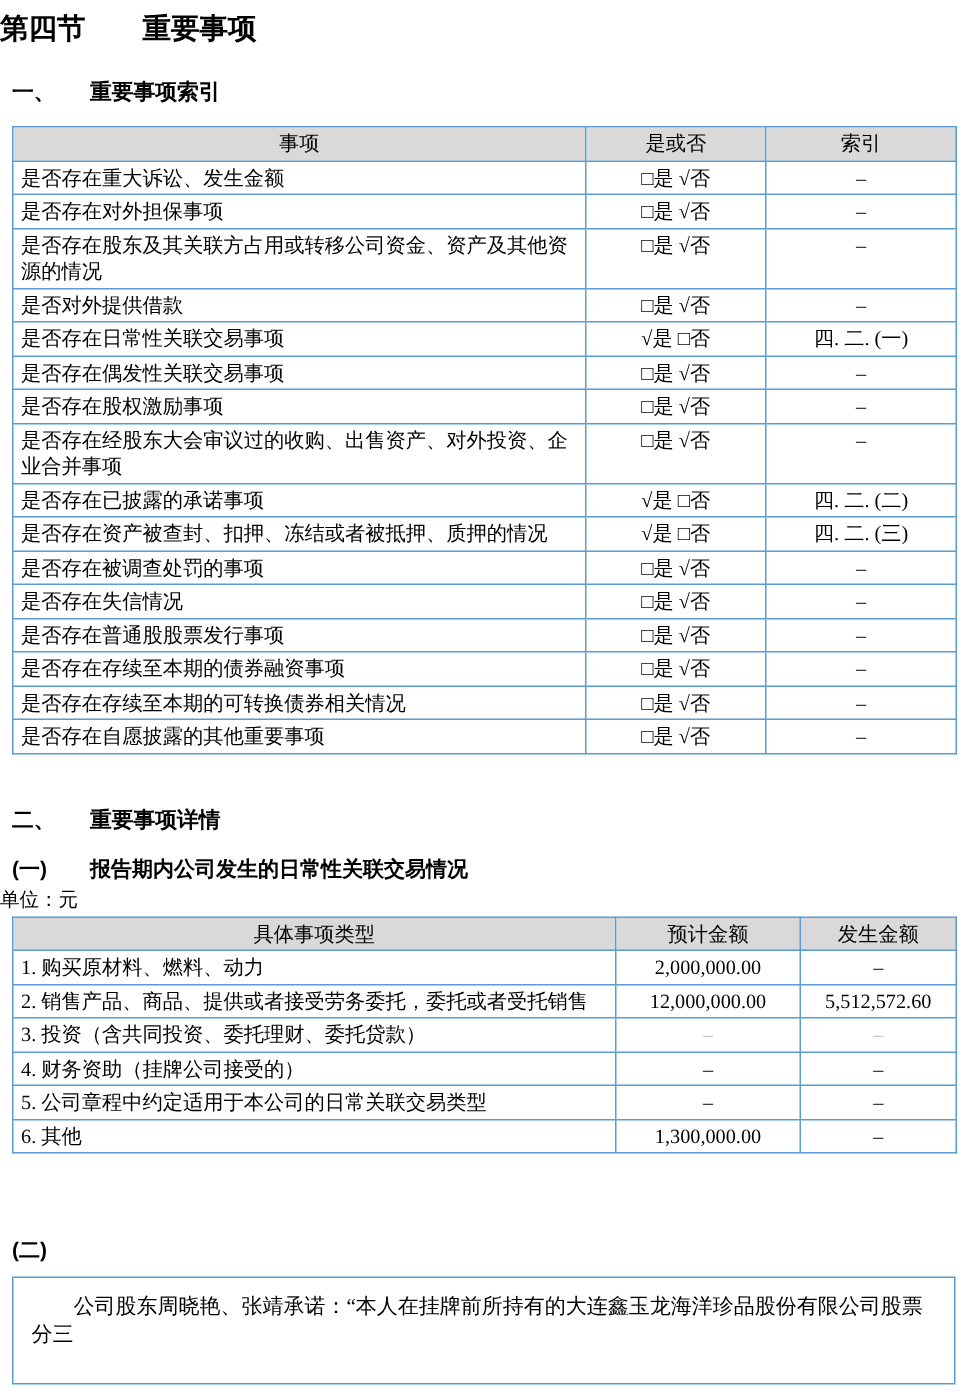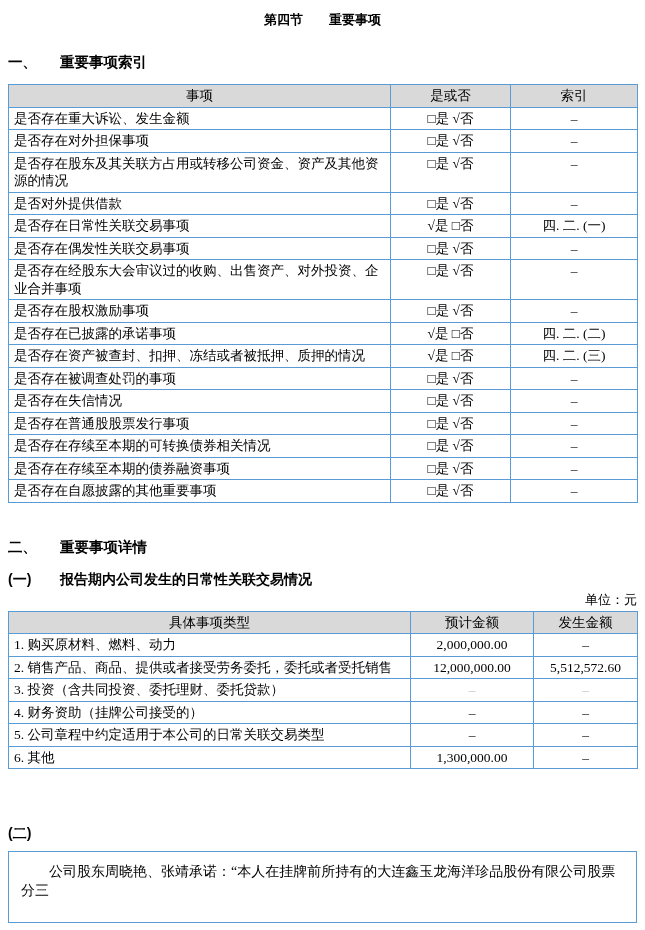--- a/index.html
+++ b/index.html
@@ -11,43 +11,41 @@
     width: 645px;
     height: 930px;
     overflow: hidden;
     font-family: "Liberation Serif", "DejaVu Serif", serif;
     color: #000;
   }
   .page { width: 645px; height: 930px; position: relative; }
 
   .doc-title {
     margin: 8px 0 0 0;
-    text-align: center;
     font-family: "Liberation Sans", "DejaVu Sans", sans-serif;
     font-weight: bold;
-    font-size: 13px;
+    font-size: 19px;
     line-height: 24px;
   }
 
   .sec-h {
     display: flex;
     margin: 20px 0 0 8px;
     font-family: "Liberation Sans", "DejaVu Sans", sans-serif;
     font-weight: bold;
     font-size: 14.5px;
     line-height: 20px;
   }
   .sec-h .h-num { width: 52px; flex: 0 0 52px; }
   .sec-h.sec2 { margin-top: 34px; }
   .sec-h.sub { margin-top: 12px; font-size: 14px; }
   .sec-h.sub2 { margin-top: 54px; font-size: 14px; }
 
   .unit-line {
     margin: 2px 8px 0 0;
-    text-align: right;
     font-size: 13px;
     line-height: 17px;
   }
 
   table.t {
     width: 629px;
     margin: 12px 0 0 8px;
     border-collapse: collapse;
     table-layout: fixed;
     font-size: 13.5px;
@@ -135,26 +133,26 @@
         <td>是否存在日常性关联交易事项</td>
         <td class="c">√是  □否</td>
         <td class="c">四. 二. (一)</td>
       </tr>
       <tr>
         <td>是否存在偶发性关联交易事项</td>
         <td class="c">□是  √否</td>
         <td class="c">–</td>
       </tr>
       <tr>
+        <td>是否存在股权激励事项</td>
+        <td class="c">□是  √否</td>
+        <td class="c">–</td>
+      </tr>
+      <tr>
         <td>是否存在经股东大会审议过的收购、出售资产、对外投资、企业合并事项</td>
-        <td class="c">□是  √否</td>
-        <td class="c">–</td>
-      </tr>
-      <tr>
-        <td>是否存在股权激励事项</td>
         <td class="c">□是  √否</td>
         <td class="c">–</td>
       </tr>
       <tr>
         <td>是否存在已披露的承诺事项</td>
         <td class="c">√是  □否</td>
         <td class="c">四. 二. (二)</td>
       </tr>
       <tr>
         <td>是否存在资产被查封、扣押、冻结或者被抵押、质押的情况</td>
@@ -170,26 +168,26 @@
         <td>是否存在失信情况</td>
         <td class="c">□是  √否</td>
         <td class="c">–</td>
       </tr>
       <tr>
         <td>是否存在普通股股票发行事项</td>
         <td class="c">□是  √否</td>
         <td class="c">–</td>
       </tr>
       <tr>
+        <td>是否存在存续至本期的债券融资事项</td>
+        <td class="c">□是  √否</td>
+        <td class="c">–</td>
+      </tr>
+      <tr>
         <td>是否存在存续至本期的可转换债券相关情况</td>
-        <td class="c">□是  √否</td>
-        <td class="c">–</td>
-      </tr>
-      <tr>
-        <td>是否存在存续至本期的债券融资事项</td>
         <td class="c">□是  √否</td>
         <td class="c">–</td>
       </tr>
       <tr>
         <td>是否存在自愿披露的其他重要事项</td>
         <td class="c">□是  √否</td>
         <td class="c">–</td>
       </tr>
     </tbody>
   </table>

